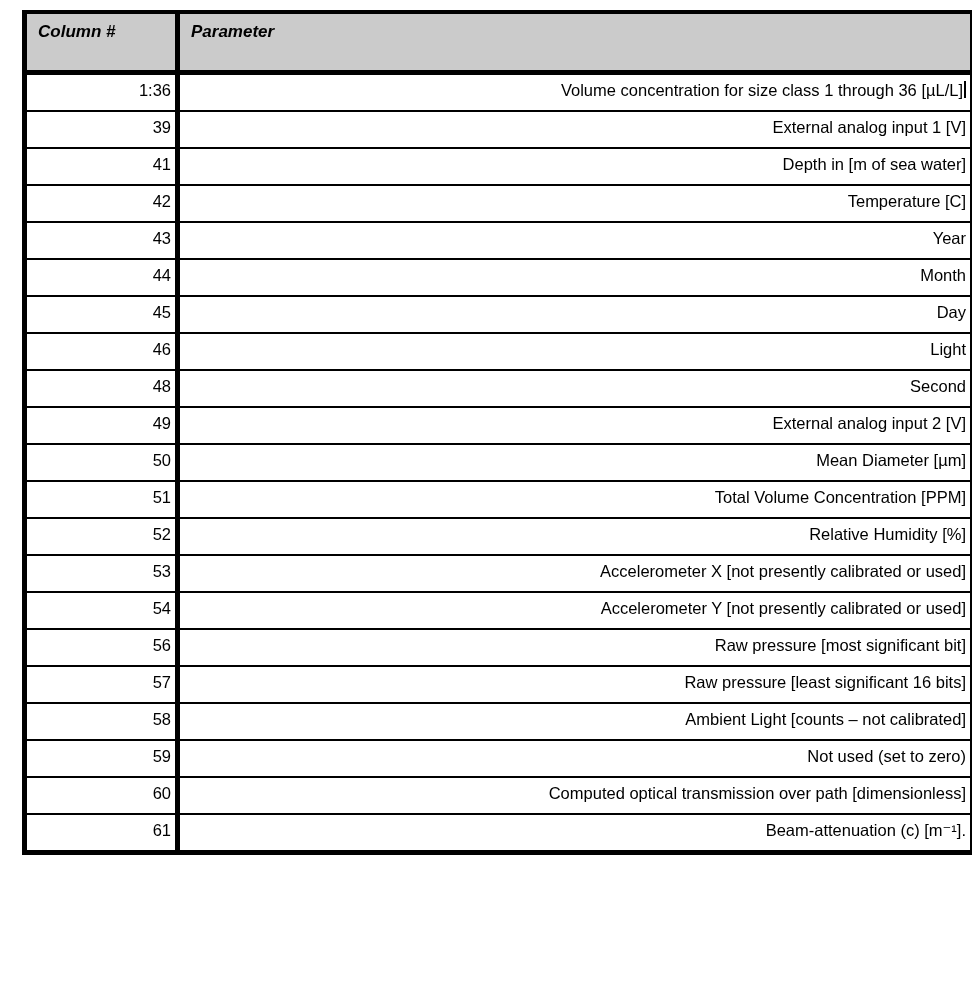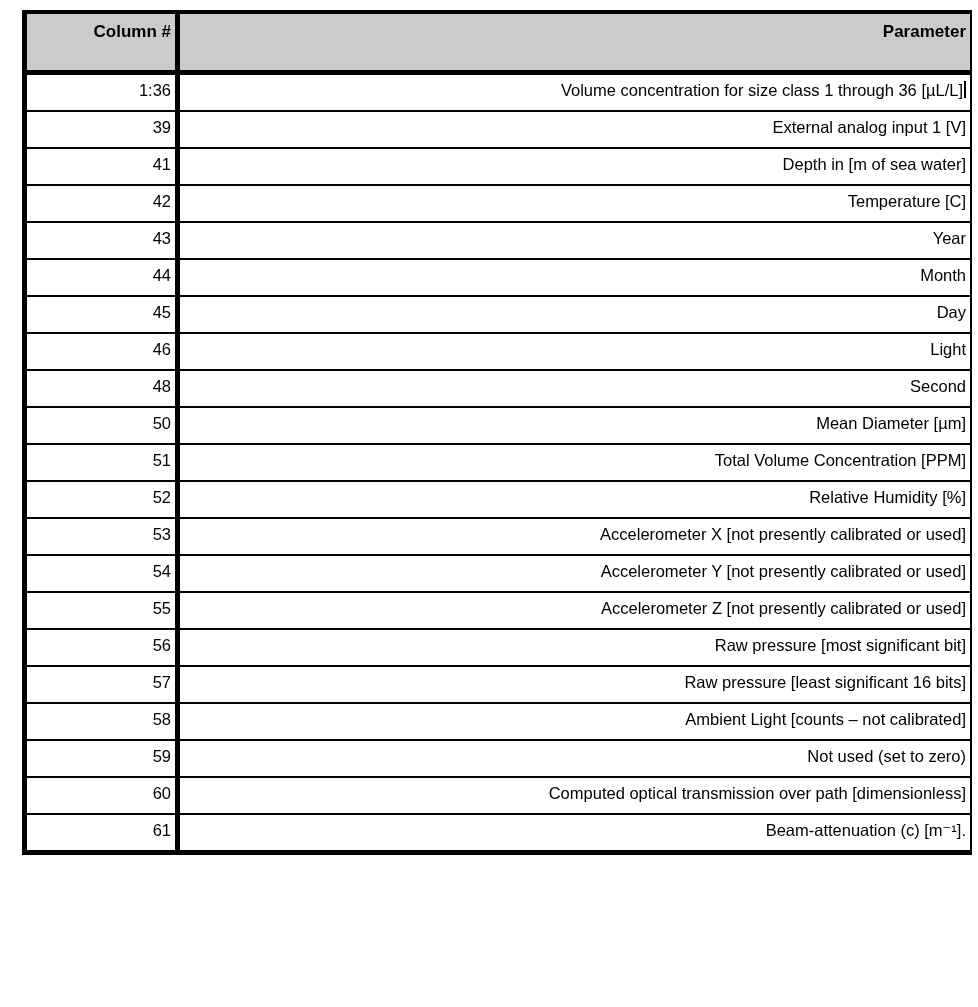--- a/index.html
+++ b/index.html
@@ -24,27 +24,28 @@
     border-collapse: collapse;
     table-layout: fixed;
     border-top: 4px solid #000;
     border-left: 5px solid #000;
     border-right: 2px solid #000;
     border-bottom: 5px solid #000;
   }
   col.col-number { width: 153px; }
   thead th {
     background: var(--header-bg, #cbcbcb);
-    text-align: right;
+    text-align: left;
     vertical-align: top;
     font-weight: bold;
     font-size: 17px;
     height: 48px;
     padding: 8px 4px 0 11px;
     border-bottom: 5px solid #000;
+    font-style: italic;
   }
   th:first-child, td:first-child {
     border-right: 5px solid #000;
   }
   tbody td {
     font-size: 16.5px;
     height: 29px;
     vertical-align: top;
     padding: 6px 4px 0 11px;
     border-bottom: 2px solid #000;
@@ -107,42 +108,42 @@
         </tr>
         <tr>
           <td>46</td>
           <td><span>Light</span></td>
         </tr>
         <tr>
           <td>48</td>
           <td><span>Second</span></td>
         </tr>
         <tr>
+          <td>49</td>
+          <td><span>External analog input 2 [V]</span></td>
+        </tr>
+        <tr>
           <td>50</td>
           <td><span>Mean Diameter [µm]</span></td>
         </tr>
         <tr>
           <td>51</td>
           <td><span>Total Volume Concentration [PPM]</span></td>
         </tr>
         <tr>
           <td>52</td>
           <td><span>Relative Humidity [%]</span></td>
         </tr>
         <tr>
           <td>53</td>
           <td><span>Accelerometer X [not presently calibrated or used]</span></td>
         </tr>
         <tr>
           <td>54</td>
           <td><span>Accelerometer Y [not presently calibrated or used]</span></td>
-        </tr>
-        <tr>
-          <td>55</td>
-          <td><span>Accelerometer Z [not presently calibrated or used]</span></td>
         </tr>
         <tr>
           <td>56</td>
           <td><span>Raw pressure [most significant bit]</span></td>
         </tr>
         <tr>
           <td>57</td>
           <td><span>Raw pressure [least significant 16 bits]</span></td>
         </tr>
         <tr>

